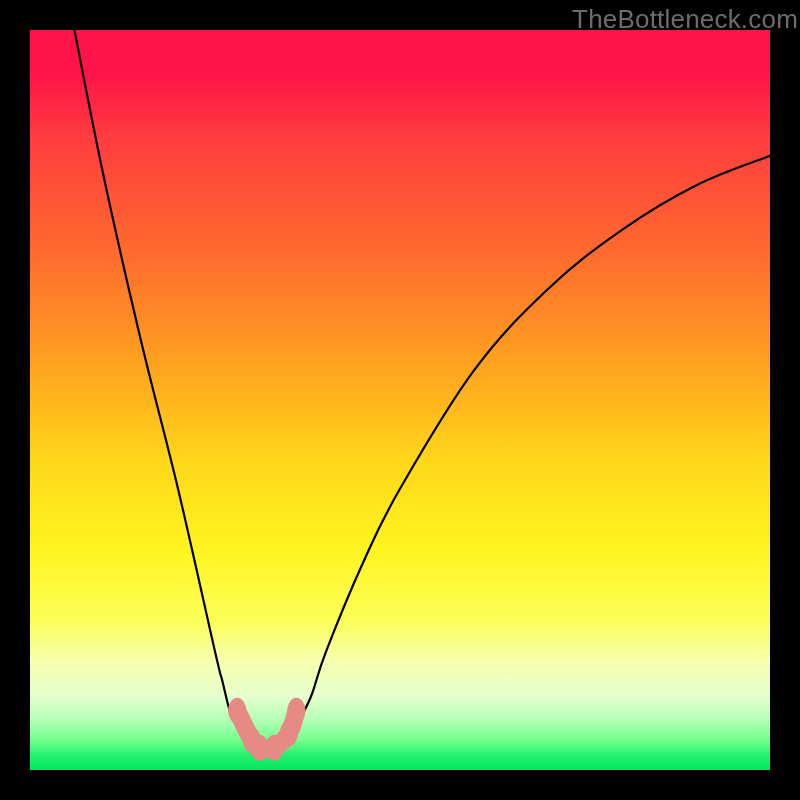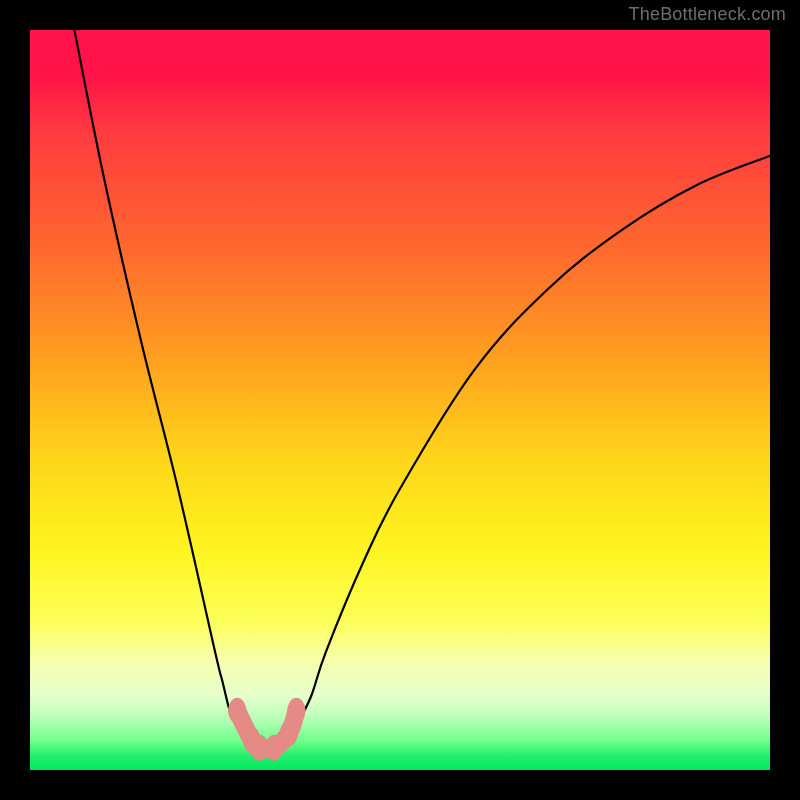--- a/index.html
+++ b/index.html
@@ -13,23 +13,23 @@
   }
   .frame {
     position: relative;
     width: 800px;
     height: 800px;
     background: #000;
   }
   .watermark {
     position: absolute;
     top: 4px;
-    right: 14px;
+    right: 2px;
     color: #6d6d6d;
-    font-size: 18px;
+    font-size: 26px;
     font-weight: 500;
     letter-spacing: 0.2px;
     z-index: 30;
     user-select: none;
   }
   .plot {
     position: absolute;
     left: 30px;
     top: 30px;
     width: 740px;

